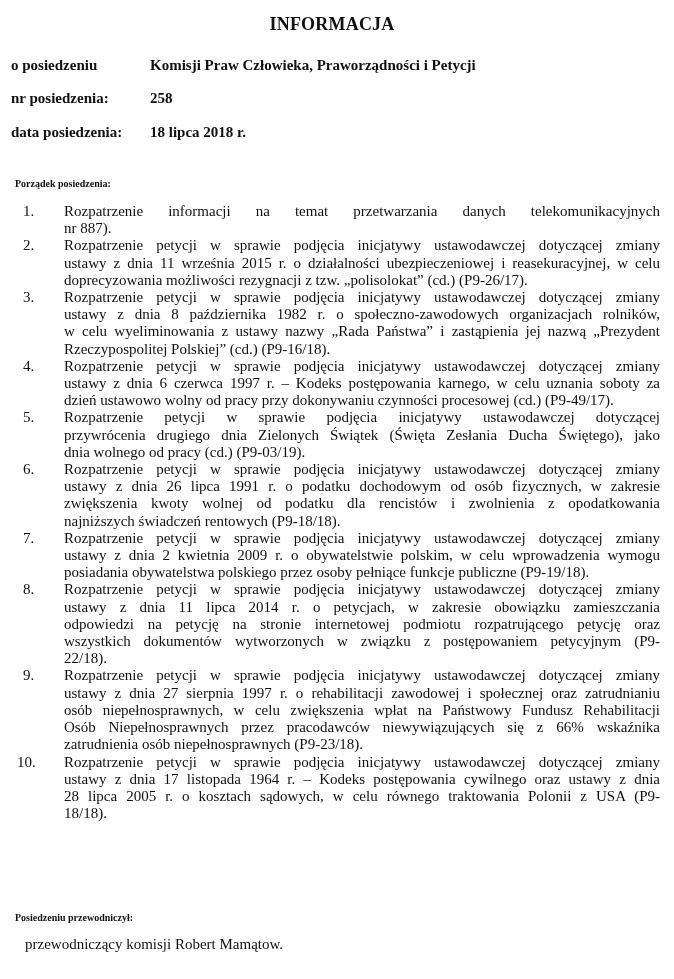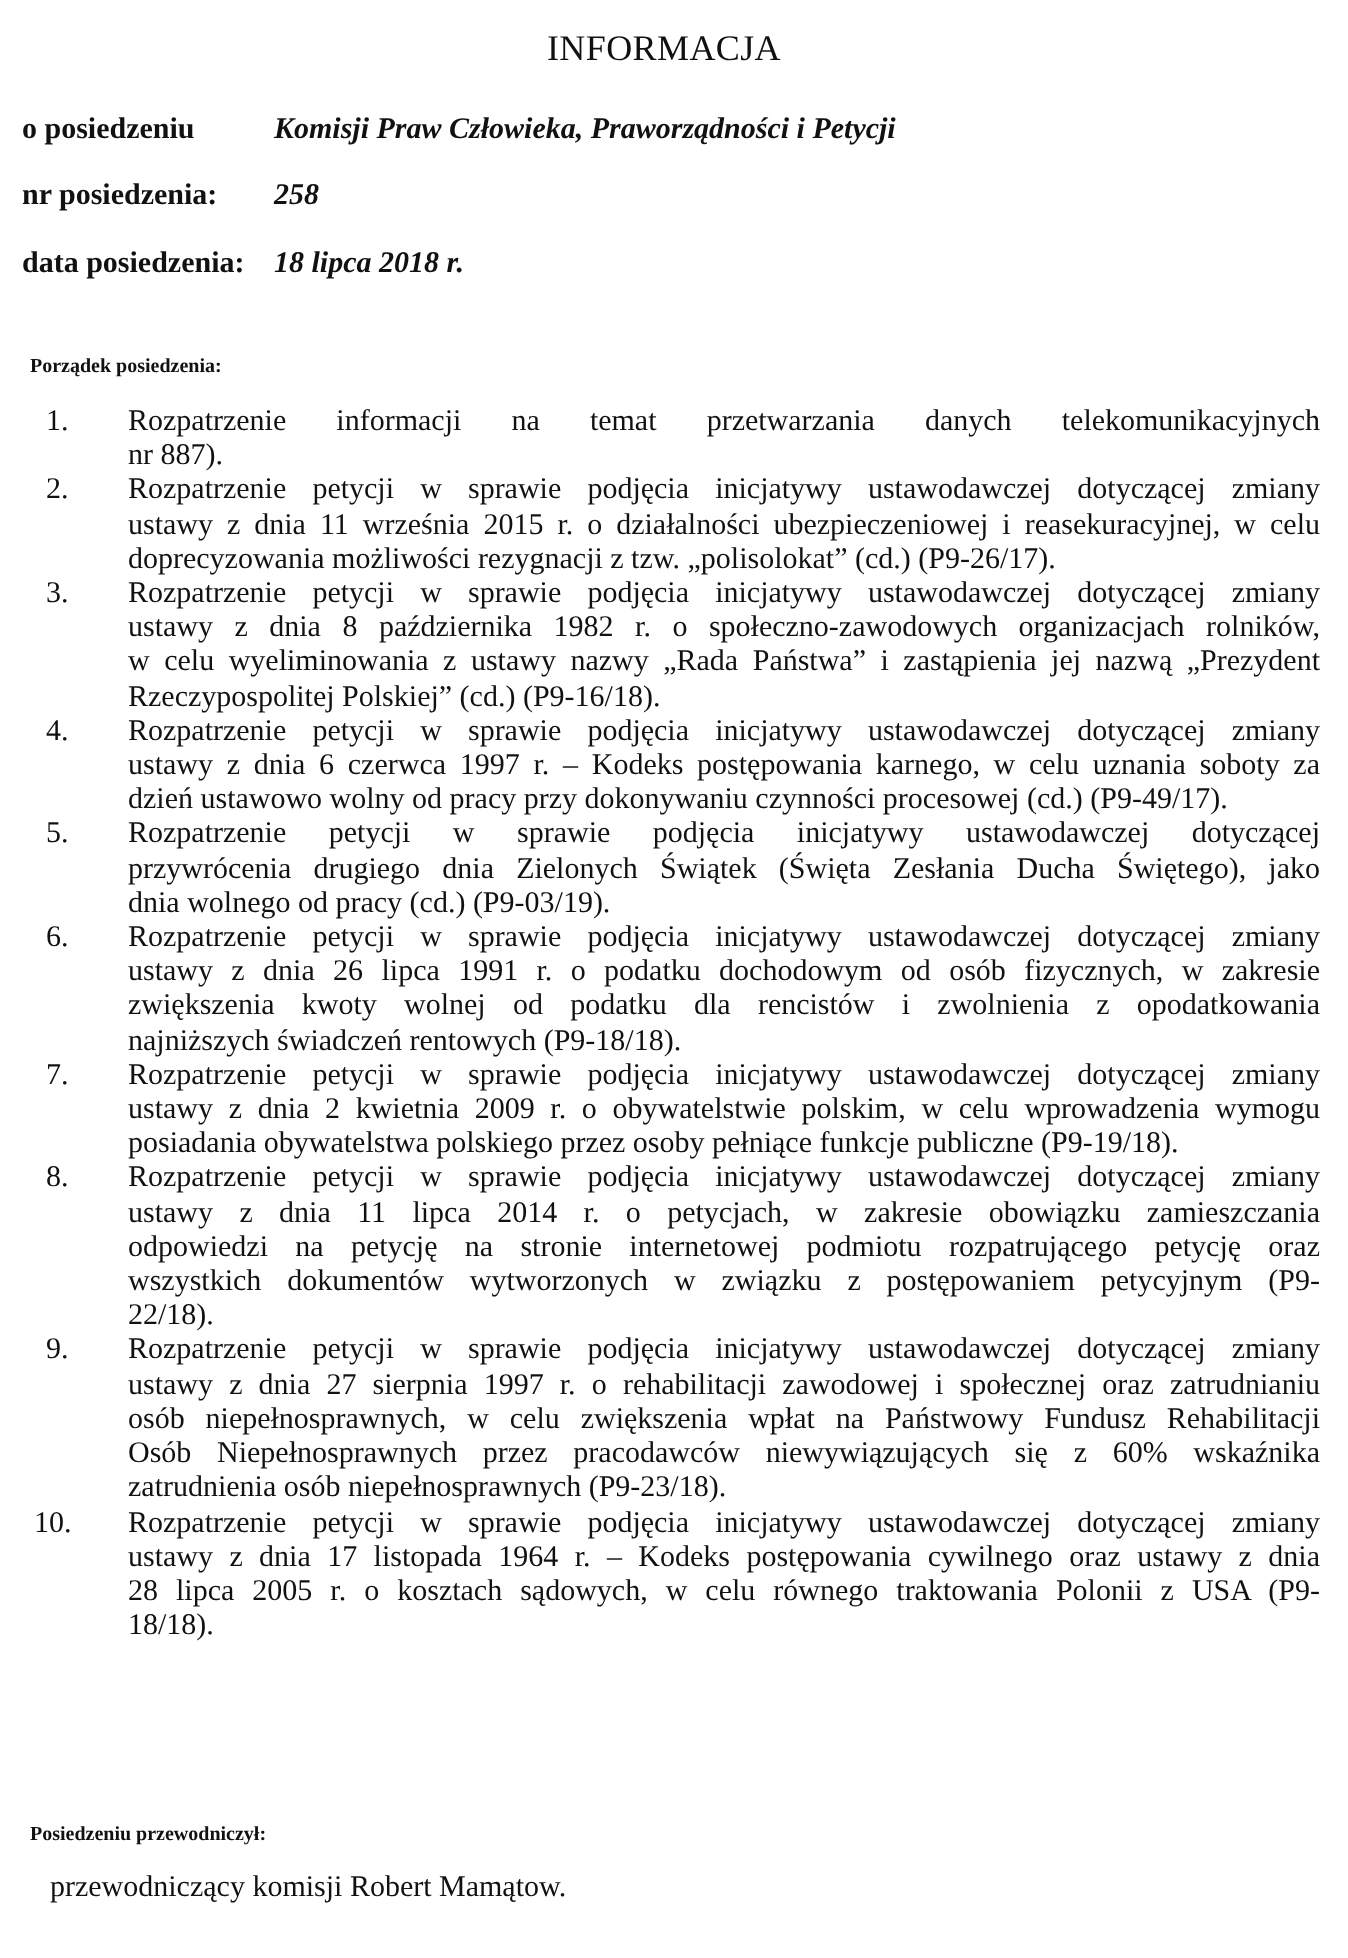--- a/index.html
+++ b/index.html
@@ -1,22 +1,22 @@
 <!DOCTYPE html>
 <html><head>
 <meta charset="utf-8">
 <style>
   html, body { margin: 0; padding: 0; background: #ffffff; }
   body { width: 674px; height: 979px; position: relative; overflow: hidden;
          font-family: "Liberation Serif", serif; color: #111; }
   .title { position: absolute; top: 14px; left: 0; width: 664px; text-align: center;
-           font-weight: normal; font-size: 18px; letter-spacing: 0.2px; }
+           font-weight: bold; font-size: 18px; letter-spacing: 0.2px; }
   .meta-row { position: absolute; left: 11px; font-weight: bold; font-size: 15px; }
   .meta-label { position: absolute; left: 0; white-space: nowrap; }
-  .meta-value { position: absolute; left: 126px; white-space: nowrap; font-style: italic; }
+  .meta-value { position: absolute; left: 139px; white-space: nowrap; }
   .section-head { position: absolute; left: 15px; font-weight: bold; font-size: 10px; white-space: nowrap; }
   .agenda { position: absolute; left: 0; top: 203px; width: 674px; margin: 0; padding: 0; list-style: none; }
   .agenda-item { position: relative; margin: 0; padding: 0; }
   .num { position: absolute; left: 23px; font-size: 15px; line-height: 17.2px; }
   .item-text { margin-left: 64px; width: 596px; font-size: 15px; line-height: 17.2px; }
   .line { display: block; text-align: justify; text-align-last: justify; white-space: nowrap; }
   .line.last { text-align-last: left; }
   .chair { position: absolute; left: 25px; top: 936px; font-size: 15px; white-space: nowrap; font-family: Liberation Serif, serif; }
 </style>
 </head>
@@ -107,21 +107,21 @@
           <span class="line">wszystkich dokumentów wytworzonych w związku z postępowaniem petycyjnym (P9-</span>
           <span class="line last">22/18).</span>
         </div>
       </li>
       <li class="agenda-item">
         <span class="num">9.</span>
         <div class="item-text">
           <span class="line">Rozpatrzenie petycji w sprawie podjęcia inicjatywy ustawodawczej dotyczącej zmiany</span>
           <span class="line">ustawy z dnia 27 sierpnia 1997 r. o rehabilitacji zawodowej i społecznej oraz zatrudnianiu</span>
           <span class="line">osób niepełnosprawnych, w celu zwiększenia wpłat na Państwowy Fundusz Rehabilitacji</span>
-          <span class="line">Osób Niepełnosprawnych przez pracodawców niewywiązujących się z 60% wskaźnika</span>
+          <span class="line">Osób Niepełnosprawnych przez pracodawców niewywiązujących się z 66% wskaźnika</span>
           <span class="line last">zatrudnienia osób niepełnosprawnych (P9-23/18).</span>
         </div>
       </li>
       <li class="agenda-item">
         <span class="num" style="left: 17px; text-align: center;">10.</span>
         <div class="item-text">
           <span class="line">Rozpatrzenie petycji w sprawie podjęcia inicjatywy ustawodawczej dotyczącej zmiany</span>
           <span class="line">ustawy z dnia 17 listopada 1964 r. – Kodeks postępowania cywilnego oraz ustawy z dnia</span>
           <span class="line">28 lipca 2005 r. o kosztach sądowych, w celu równego traktowania Polonii z USA (P9-</span>
           <span class="line last">18/18).</span>

